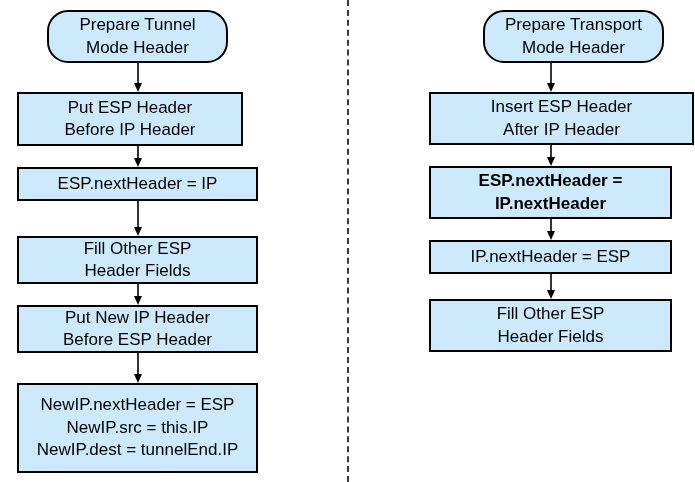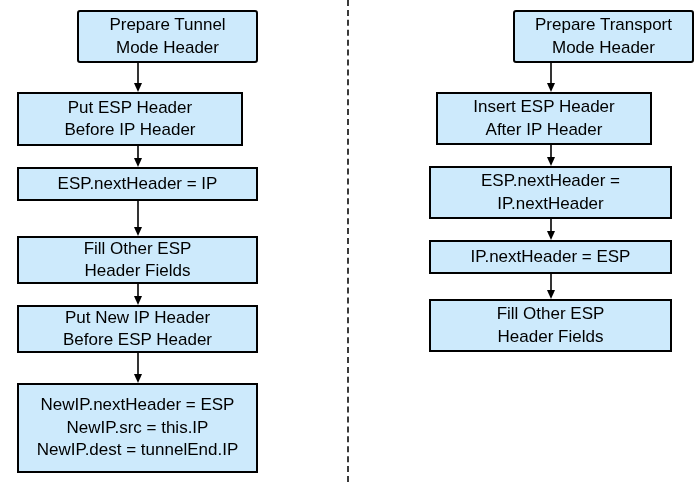--- a/index.html
+++ b/index.html
@@ -24,22 +24,21 @@
     align-items: center;
     justify-content: center;
     text-align: center;
     color: #000000;
     font-size: 17px;
     line-height: 1.32;
     white-space: pre-line;
     letter-spacing: 0px;
   }
   .node.terminator {
-    border-radius: 3px;
-    margin-left: 30px;
+    border-radius: 21px;
   }
   .divider {
     position: absolute;
     border-left: 2px dashed #3a3a3a;
     top: 0;
     height: 482px;
   }
   .arrow {
     position: absolute;
   }
@@ -110,31 +109,31 @@
   <div class="node terminator" style="left:483px; top:10px; width:181px; height:53px;">Prepare Transport
 Mode Header</div>
 
   <div class="arrow" style="left:546px; top:63px;">
     <svg width="10" height="29" viewBox="0 0 10 29">
       <line x1="5" y1="0" x2="5" y2="22" stroke="#000" stroke-width="1.6"></line>
       <polygon points="5,29 1,20 9,20" fill="#000"></polygon>
     </svg>
   </div>
 
-  <div class="node" style="left:429px; top:92px; width:216px; height:53px;margin-left:7px;">Insert ESP Header
+  <div class="node" style="left:429px; top:92px; width:265px; height:53px;">Insert ESP Header
 After IP Header</div>
 
   <div class="arrow" style="left:546px; top:145px;">
     <svg width="10" height="21" viewBox="0 0 10 21">
       <line x1="5" y1="0" x2="5" y2="14" stroke="#000" stroke-width="1.6"></line>
       <polygon points="5,21 1,12 9,12" fill="#000"></polygon>
     </svg>
   </div>
 
-  <div class="node" style="left:429px; top:166px; width:243px; height:53px;">ESP.nextHeader =
+  <div class="node" style="left:429px; top:166px; width:243px; height:53px;font-weight:bold;">ESP.nextHeader =
 IP.nextHeader</div>
 
   <div class="arrow" style="left:546px; top:219px;">
     <svg width="10" height="21" viewBox="0 0 10 21">
       <line x1="5" y1="0" x2="5" y2="14" stroke="#000" stroke-width="1.6"></line>
       <polygon points="5,21 1,12 9,12" fill="#000"></polygon>
     </svg>
   </div>
 
   <div class="node" style="left:429px; top:240px; width:243px; height:34px;text-align:right;">IP.nextHeader = ESP</div>

